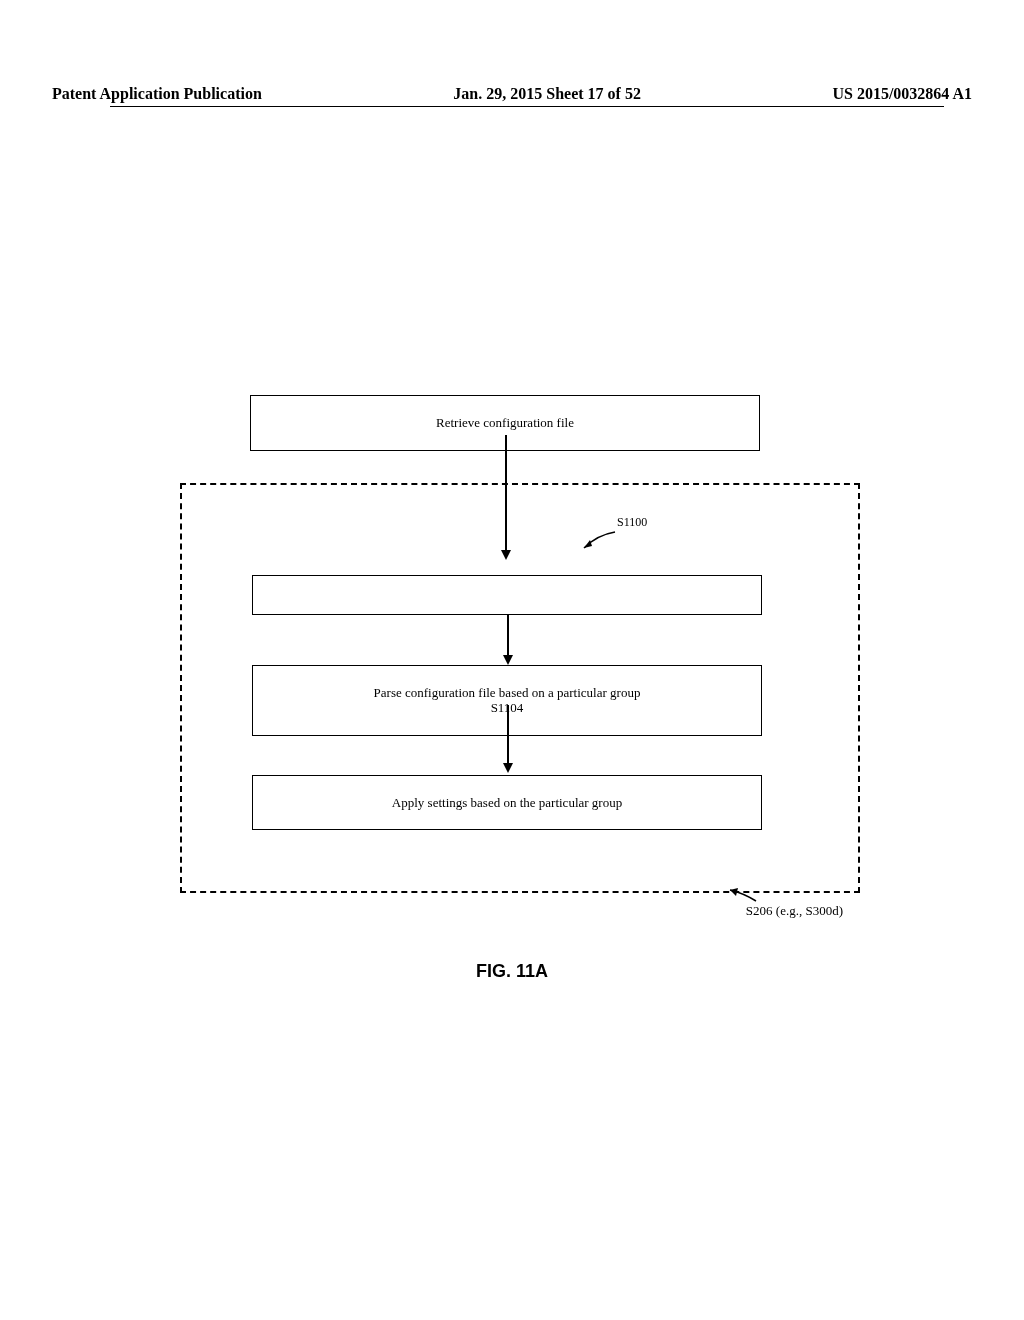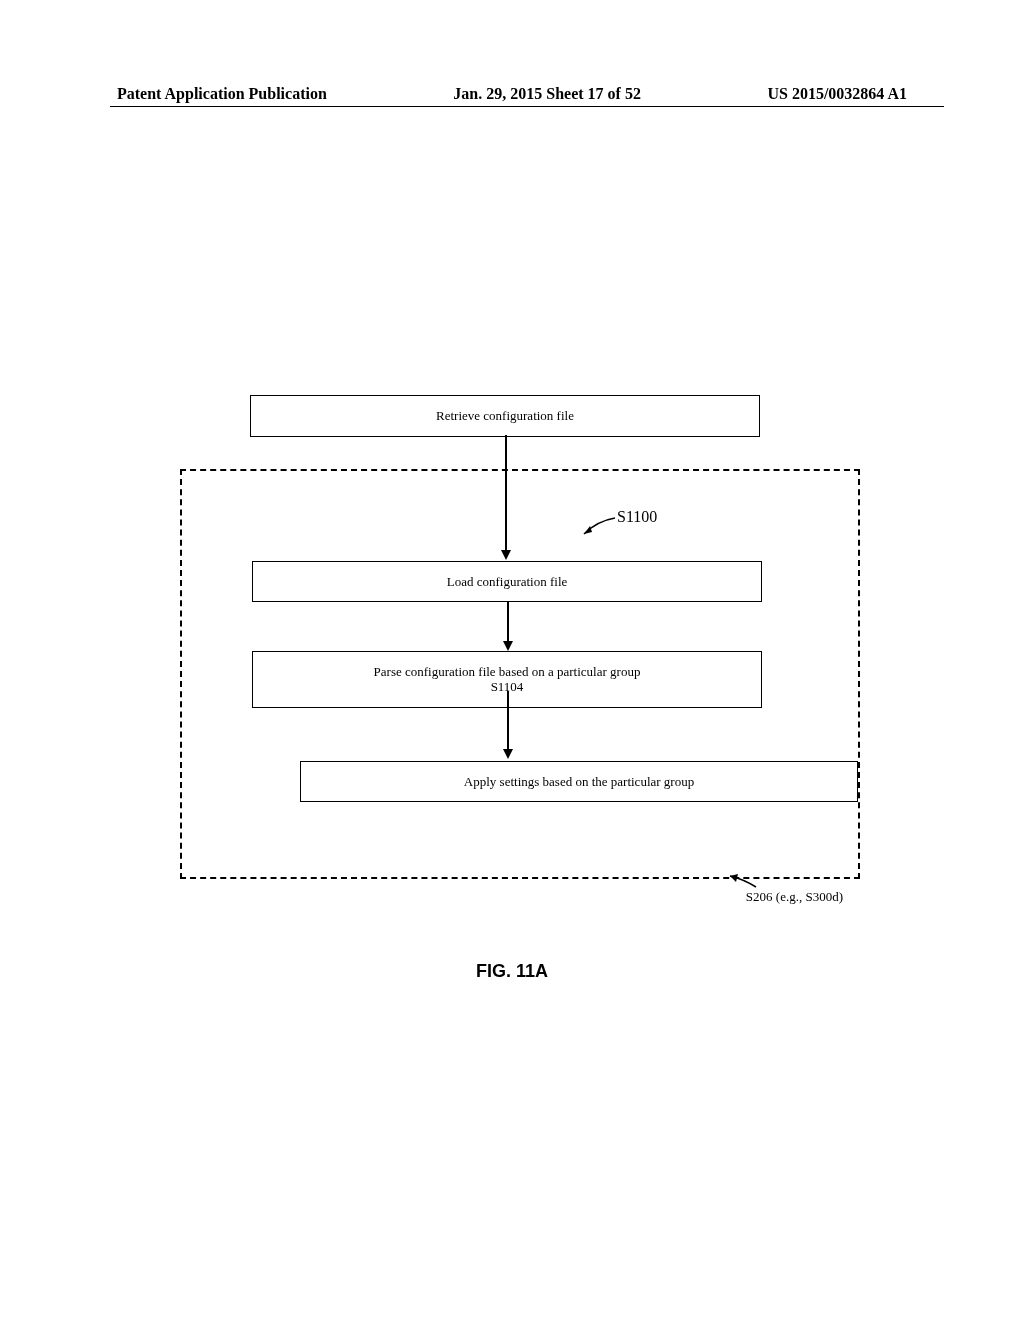--- a/index.html
+++ b/index.html
@@ -14,21 +14,21 @@
       font-family: "Times New Roman", Times, serif;
       position: relative;
     }
     .header {
       position: absolute;
       top: 85px;
       left: 0;
       width: 100%;
       display: flex;
       justify-content: space-between;
-      padding: 0 117px;
+      padding: 0 52px;
       font-size: 16px;
       font-weight: bold;
     }
     .header-left {
       flex: 0 0 auto;
     }
     .header-center {
       flex: 0 0 auto;
     }
     .header-right {
@@ -44,21 +44,21 @@
     .diagram-container {
       position: absolute;
       top: 395px;
       left: 180px;
       width: 680px;
     }
     .box {
       border: 1px solid black;
       background: white;
       text-align: center;
-      padding: 12px 0;
+      padding: 19px 0;
       font-size: 13px;
     }
     .box-line {
       line-height: 1.2;
     }
     .box-s204 {
       width: 510px;
       margin-left: 70px;
     }
     .dashed-box {
@@ -74,46 +74,45 @@
       top: 90px;
       left: 70px;
     }
     .box-s1104 {
       width: 510px;
       position: absolute;
       top: 180px;
       left: 70px;
     }
     .box-s1106 {
-      width: 558px;
+      width: 510px;
       position: absolute;
       top: 290px;
       left: 70px;
-      margin-left: 48px;
     }
     .arrow-line {
       position: absolute;
       left: 325px;
       width: 2px;
       background: black;
     }
     .arrow-head {
       position: absolute;
       width: 0;
       height: 0;
       border-left: 5px solid transparent;
       border-right: 5px solid transparent;
       border-top: 10px solid black;
       left: 321px;
     }
     .annotation-s1100 {
       position: absolute;
-      top: 37px;
+      top: 30px;
       left: 435px;
-      font-size: 16px;
+      font-size: 12px;
     }
     .annotation-curve {
       position: absolute;
       top: 45px;
       left: 400px;
       width: 35px;
       height: 20px;
     }
     .bottom-annotation {
       position: absolute;
@@ -162,21 +161,20 @@
 
   <div class="dashed-box">
 
     <svg class="annotation-curve" viewBox="0 0 35 20">
       <path d="M 33 2 Q 15 5 2 18" stroke="black" stroke-width="1.5" fill="none"></path>
       <polygon points="2,18 8,10 10,16" fill="black"></polygon>
     </svg>
     <span class="annotation-s1100">S1100</span>
 
     <div class="box box-s1102">
-      <div class="box-line">Load configuration file</div>
     </div>
 
     <div style="position:absolute; left: 325px; top: 130px; width:2px; height:40px; background:black;"></div>
     <div style="position:absolute; left: 321px; top: 170px; width:0; height:0; border-left:5px solid transparent; border-right:5px solid transparent; border-top:10px solid black;"></div>
 
     <div class="box box-s1104">
       <div class="box-line">Parse configuration file based on a particular group</div>
       <div class="box-line">S1104</div>
     </div>
 

